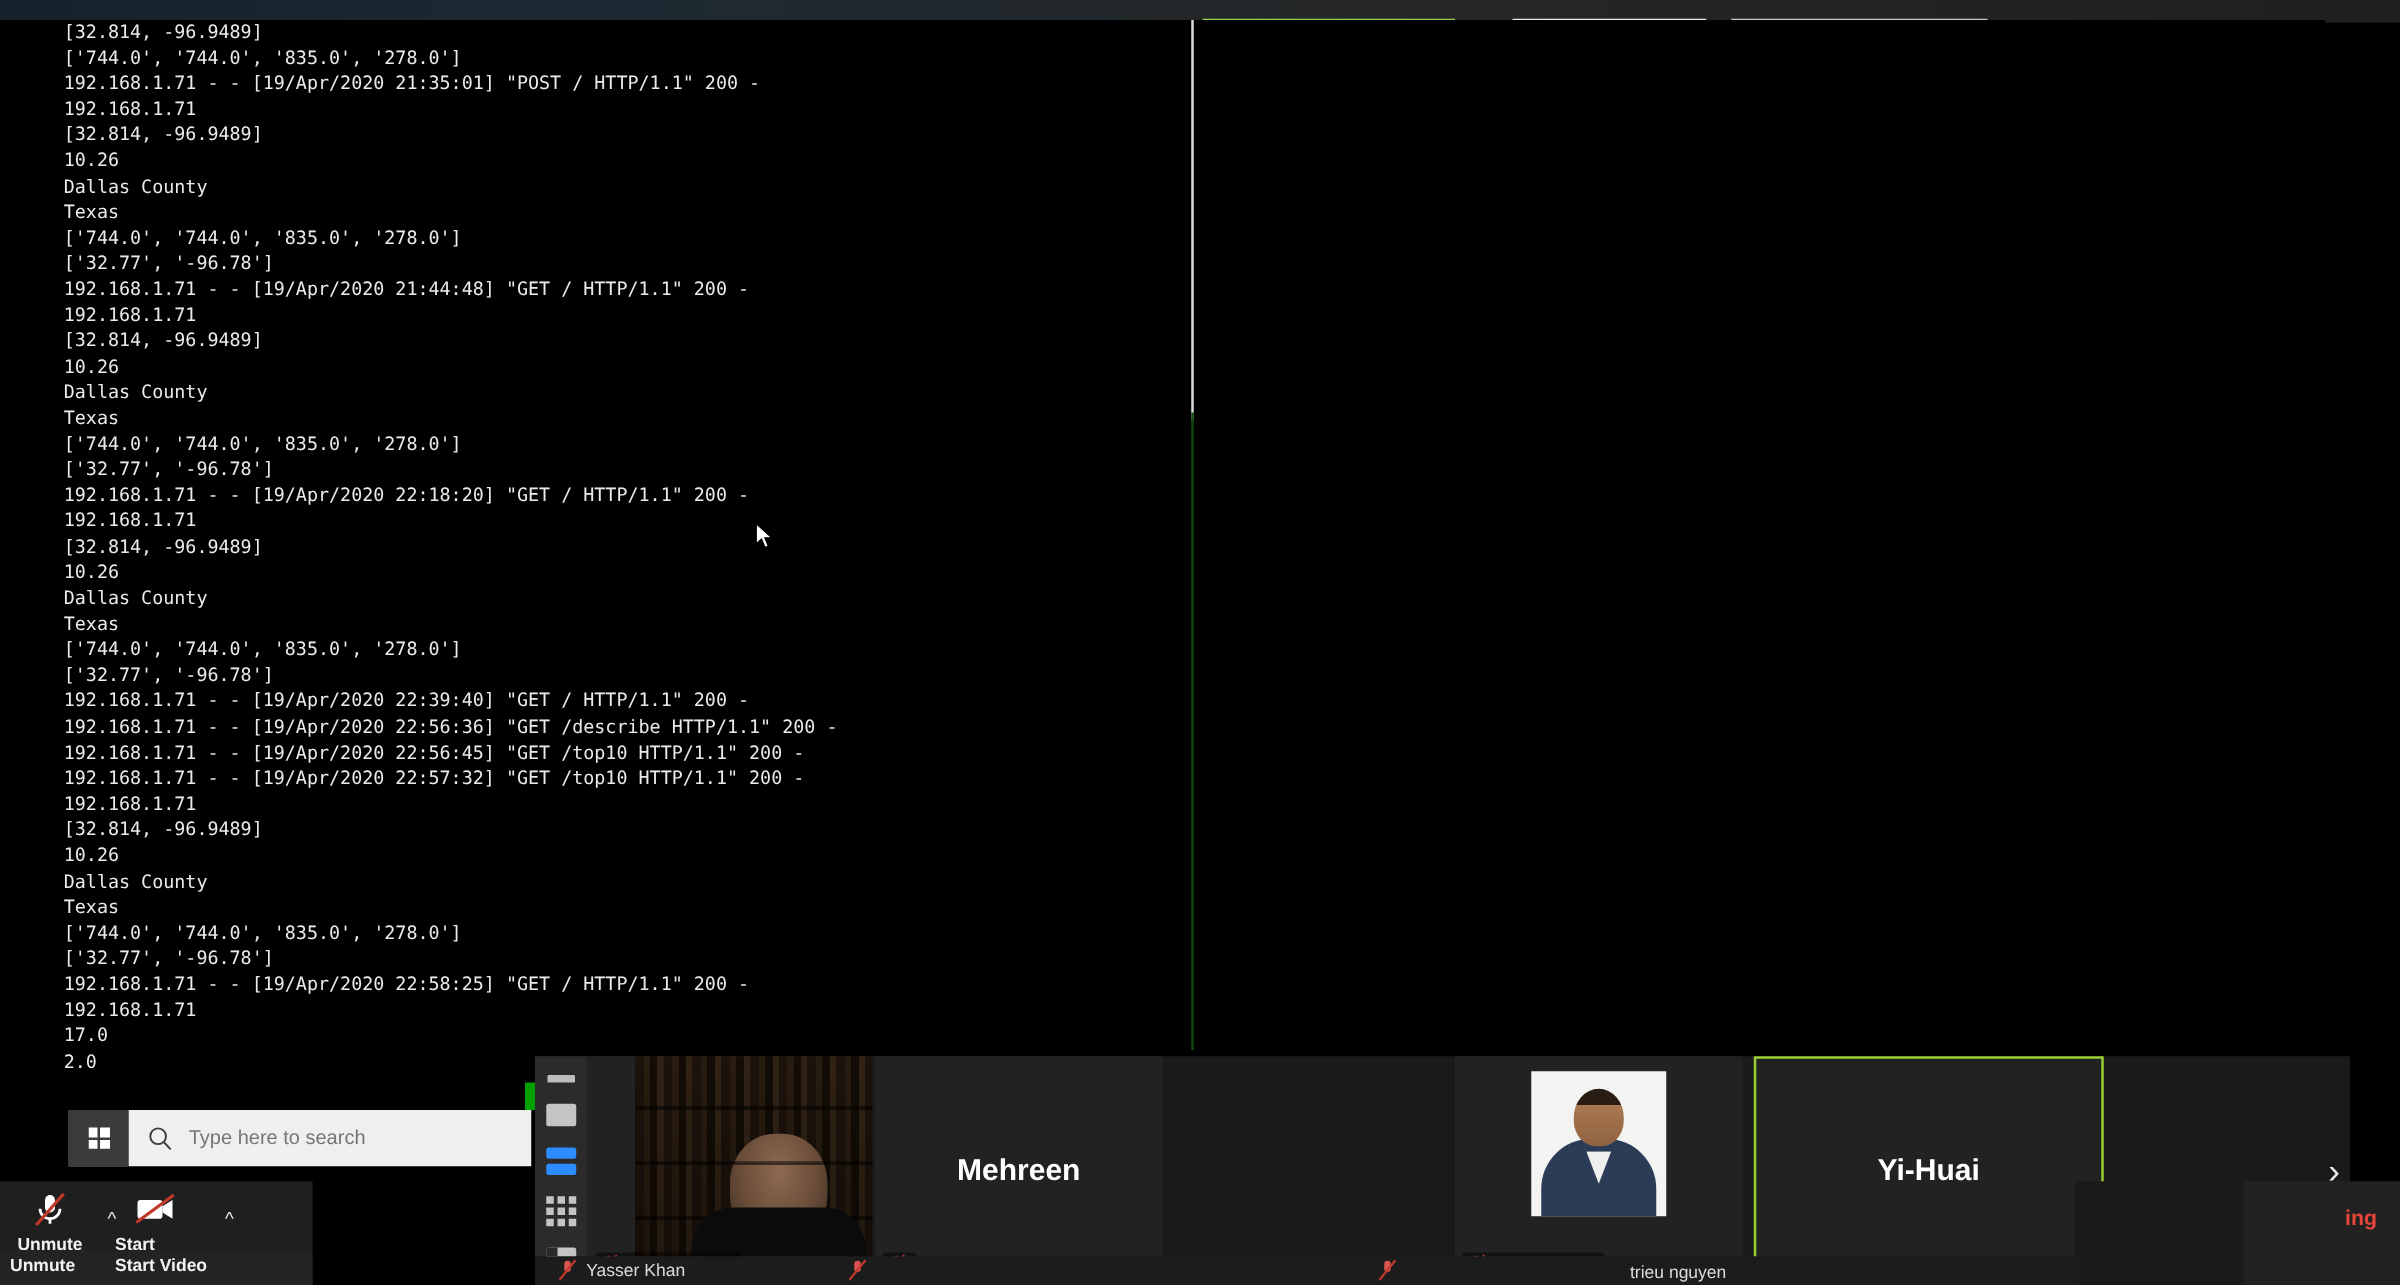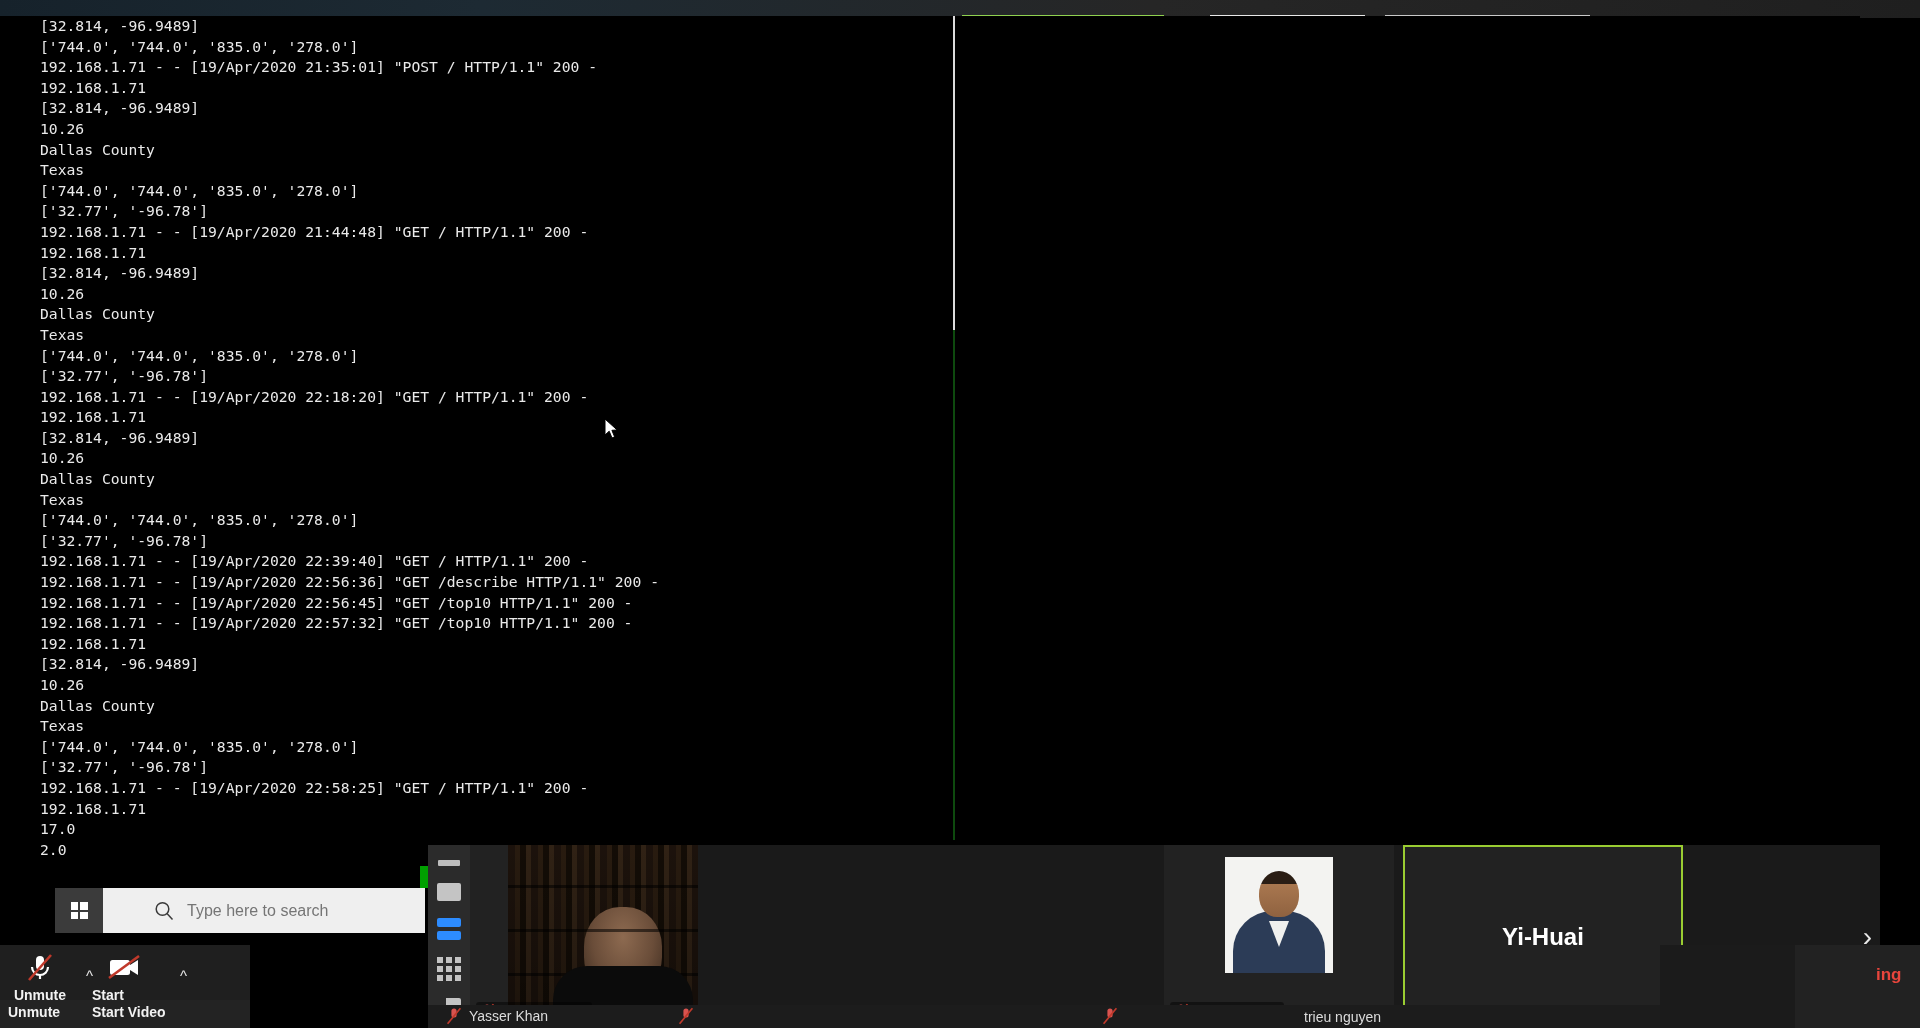--- a/index.html
+++ b/index.html
@@ -14,21 +14,21 @@
                background:linear-gradient(90deg,#16222b 0%,#1d2a33 25%,#262626 60%,#1f1f1f 100%); }
   .strip-underline { position:absolute; top:15px; height:4px; }
   .strip-green { background:#8fd14f; }
   .strip-white { background:#e8e8e8; }
   .strip-grey  { background:#c9c9c9; }
   #top-caret { position:absolute; left:953px; top:18px; width:2px; height:22px; background:#fff; }
 
   
   #terminal { position:absolute; left:0; top:16px; width:1860px; height:870px;
               background:#000; color:#e6e6e6; overflow:hidden; }
-  #term-text { position:absolute; left:40px; top:0px; width:1100px;
+  #term-text { position:absolute; left:51px; top:0px; width:1100px;
                font-family:"DejaVu Sans Mono","Liberation Mono", monospace;
                font-size:14.7px; line-height:20.6px; white-space:pre;
                color:#eaeaea; letter-spacing:0px; }
 
   
   #pane-divider { position:absolute; left:953px; top:16px; width:2px; height:320px;
                   background:#dcdcdc; }
   #pane-divider2 { position:absolute; left:953px; top:330px; width:2px; height:510px;
                   background:#0e4a0e; }
 
@@ -42,21 +42,21 @@
                  font-family:"DejaVu Sans Mono","Liberation Mono", monospace;
                  font-size:14.5px; line-height:22px; padding-left:3px; white-space:pre; }
   #tmux-status-right { position:absolute; left:420px; top:866px; width:1360px; height:22px;
                  background:#00a000; }
 
   
   #cursor { position:absolute; left:604px; top:418px; width:16px; height:22px; }
 
   
   #taskbar { position:absolute; left:55px; top:888px; width:370px; height:45px;
-             background:#efefef; display:flex; align-items:center;gap:36px; }
+             background:#efefef; display:flex; align-items:center; }
   #start-btn { width:48px; height:45px; background:#3b3b3b; display:flex;
                align-items:center; justify-content:center; }
   .win-logo { width:17px; height:17px; display:grid; grid-template-columns:1fr 1fr;
               grid-template-rows:1fr 1fr; gap:2px; }
   .win-logo i { background:#fff; display:block; }
   #search-wrap { display:flex; align-items:center; flex:1; padding-left:14px; gap:12px; }
   #search-input { border:none; outline:none; background:transparent; font-size:16px;
                   font-family:"Liberation Sans", sans-serif; color:#3a3a3a; width:230px; }
 
   
@@ -280,20 +280,31 @@
         <svg class="muted-mic" viewBox="0 0 16 18">
           <rect x="5.4" y="1.5" width="5.2" height="9" rx="2.6" fill="#d9534f"></rect>
           <path d="M3.2,8.2 a4.8,4.8 0 0 0 9.6,0" fill="none" stroke="#d9534f" stroke-width="1.5"></path>
           <line x1="8" y1="13" x2="8" y2="16.3" stroke="#d9534f" stroke-width="1.5"></line>
           <line x1="1.6" y1="16.8" x2="14.4" y2="1.2" stroke="#c0392b" stroke-width="1.7"></line>
         </svg>
         <span class="nm">Yasser Khan</span>
       </div>
     </div>
 
+    <div class="tile" style="left:272px;width:230px;">
+      <div class="tile-center-name">Mehreen</div>
+      <div class="tile-name-badge">
+        <svg class="muted-mic" viewBox="0 0 16 18">
+          <rect x="5.4" y="1.5" width="5.2" height="9" rx="2.6" fill="#d9534f"></rect>
+          <path d="M3.2,8.2 a4.8,4.8 0 0 0 9.6,0" fill="none" stroke="#d9534f" stroke-width="1.5"></path>
+          <line x1="8" y1="13" x2="8" y2="16.3" stroke="#d9534f" stroke-width="1.5"></line>
+          <line x1="1.6" y1="16.8" x2="14.4" y2="1.2" stroke="#c0392b" stroke-width="1.7"></line>
+        </svg>
+      </div>
+    </div>
 
 
     <div class="tile" style="left:736px;width:230px;">
       <div class="cam-trieu">
         <div class="body"></div>
           <div class="head"></div>
           <div class="collar"></div>
       </div>
       <div class="tile-name-badge">
         <svg class="muted-mic" viewBox="0 0 16 18">

